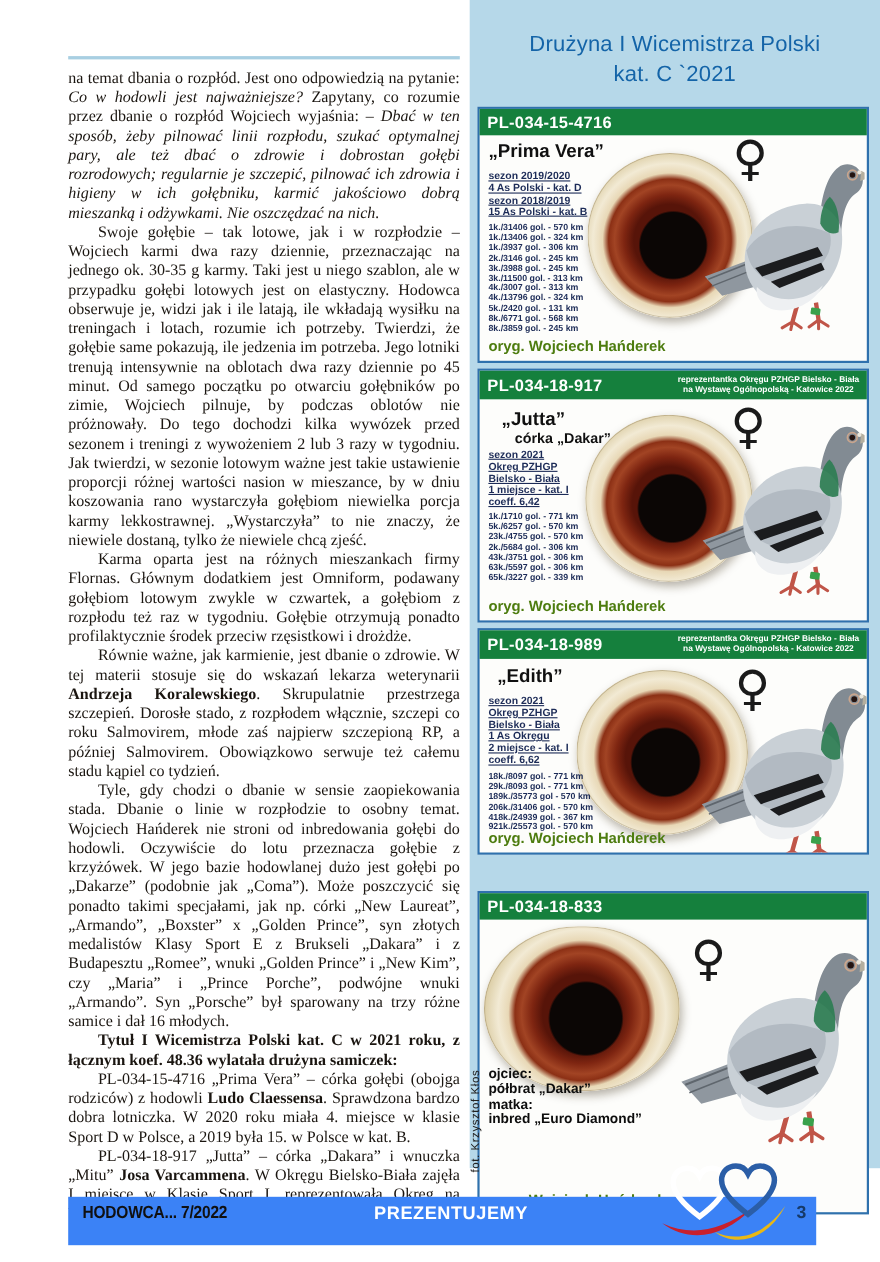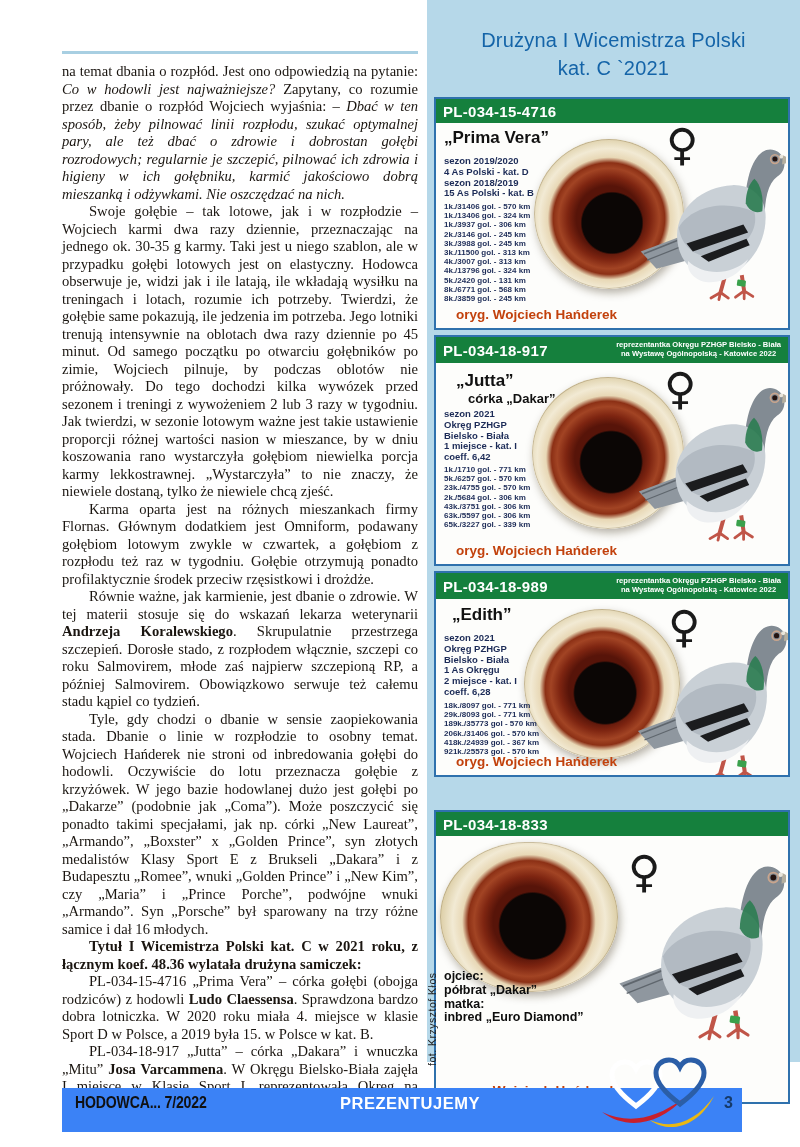--- a/index.html
+++ b/index.html
@@ -70,29 +70,29 @@
   .card-1 .pigeon{right:2px;top:2px;width:150px;height:185px;}
   .card-2 .pigeon{right:2px;top:0;width:152px;height:188px;}
   .card-3 .pigeon{right:0;top:2px;width:155px;height:190px;}
   .card-4 .pigeon{right:2px;top:6px;width:172px;height:205px;}
 
   .pname{position:absolute;font-weight:bold;color:#101010;font-size:17px;}
   .card-1 .pname{left:8px;top:5px;}
   .card-2 .pname{left:20px;top:8px;}
   .card-3 .pname{left:16px;top:6px;}
   .subname{position:absolute;left:32px;top:28px;font-weight:bold;font-size:13px;color:#101010;}
-  .info{position:absolute;left:8px;font-weight:bold;color:#1c2b57;font-size:9.5px;line-height:10.8px;}
+  .info{position:absolute;left:8px;font-weight:bold;color:#1c2b57;font-size:9.5px;line-height:10.8px;text-decoration:underline;}
   .card-1 .info{top:33px;}
   .card-2 .info{top:46px;}
   .card-3 .info{top:34px;}
   .results{position:absolute;left:8px;font-weight:bold;color:#1c2b57;font-size:8px;line-height:9.2px;}
   .card-1 .results{top:79px;}
   .card-2 .results{top:102px;}
   .card-3 .results{top:102px;}
-  .credit{position:absolute;left:20px;bottom:6px;font-weight:bold;font-size:13.5px;color:#c2410c;}
+  .credit{position:absolute;left:8px;bottom:6px;font-weight:bold;font-size:13.5px;color:#4d7c0f;}
   .card-4 .credit{bottom:4px;}
   .pedigree{position:absolute;left:8px;top:134px;font-weight:bold;font-size:12.5px;line-height:13.8px;color:#0d0d0d;}
 
   .photo-credit{
     position:absolute;left:426px;top:896px;height:170px;
     writing-mode:vertical-rl;transform:rotate(180deg);
     font-size:10.5px;color:#222;letter-spacing:.5px;
   }
 
   
@@ -259,21 +259,21 @@
               <path d="M150 56 C158 63 162 80 160 97 C151 101 143 96 139 87 C139 73 144 61 150 56 Z" fill="#2e7d52" opacity=".92"></path>
             </svg></div>
           <div class="female">♀</div>
           <div class="pname">„Edith”</div>
           <div class="info">
             <div>sezon 2021</div>
             <div>Okręg PZHGP</div>
             <div>Bielsko - Biała</div>
             <div>1 As Okręgu</div>
             <div>2 miejsce - kat. I</div>
-            <div>coeff. 6,28</div>
+            <div>coeff. 6,62</div>
           </div>
           <div class="results">
             <div>18k./8097 gol. - 771 km</div>
             <div>29k./8093 gol. - 771 km</div>
             <div>189k./35773 gol - 570 km</div>
             <div>206k./31406 gol. - 570 km</div>
             <div>418k./24939 gol. - 367 km</div>
             <div>921k./25573 gol. - 570 km</div>
           </div>
           <div class="credit">oryg. Wojciech Hańderek</div>

